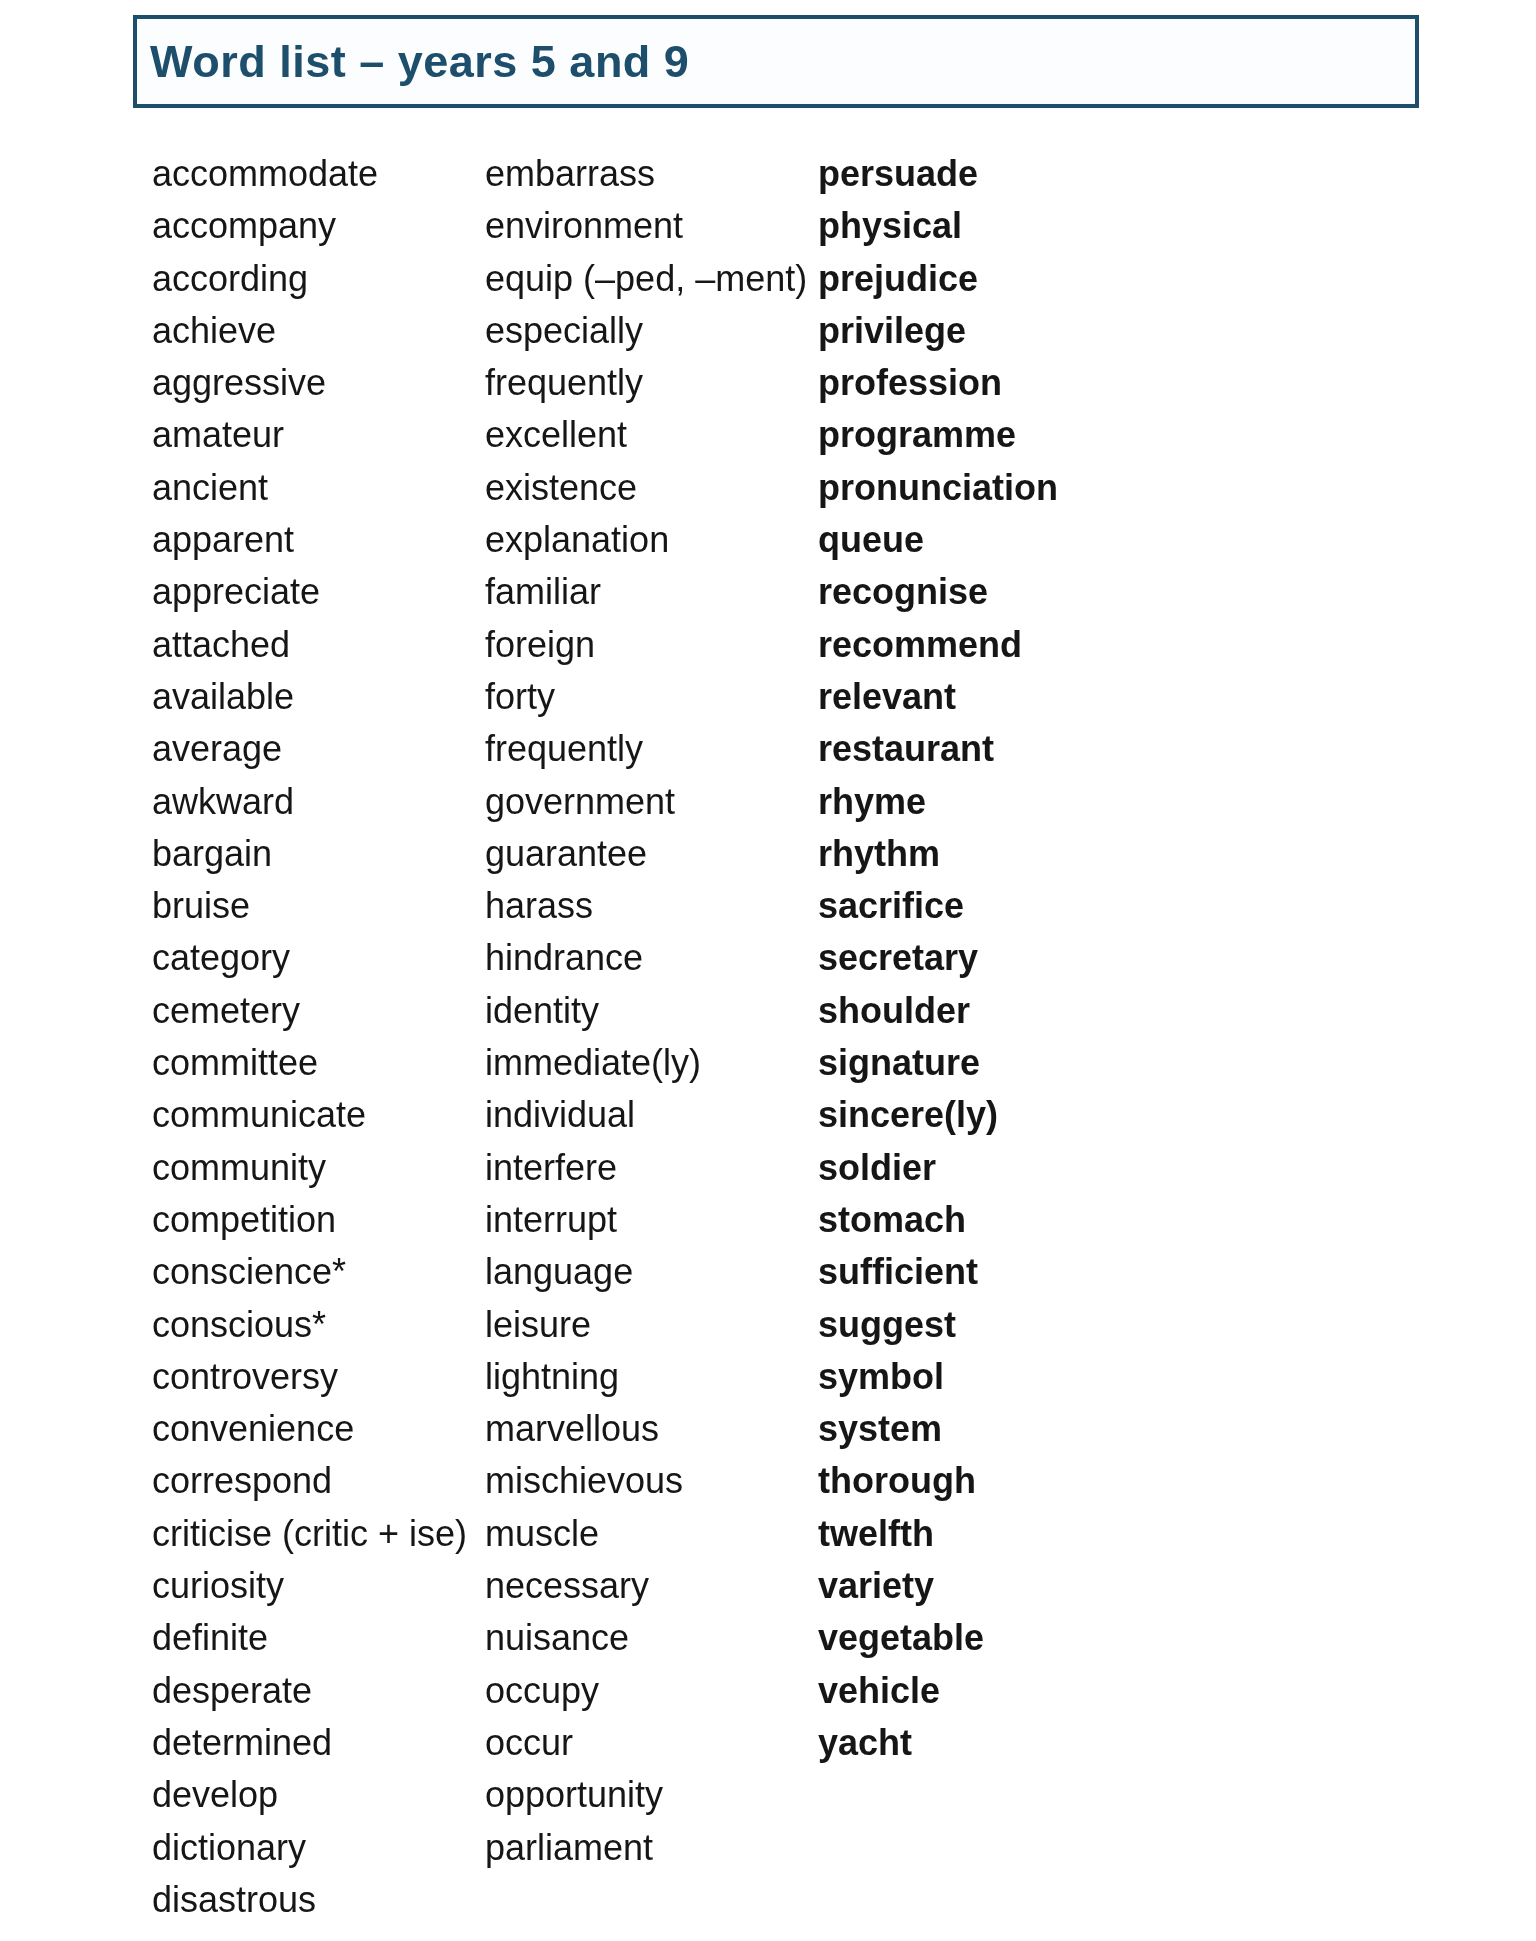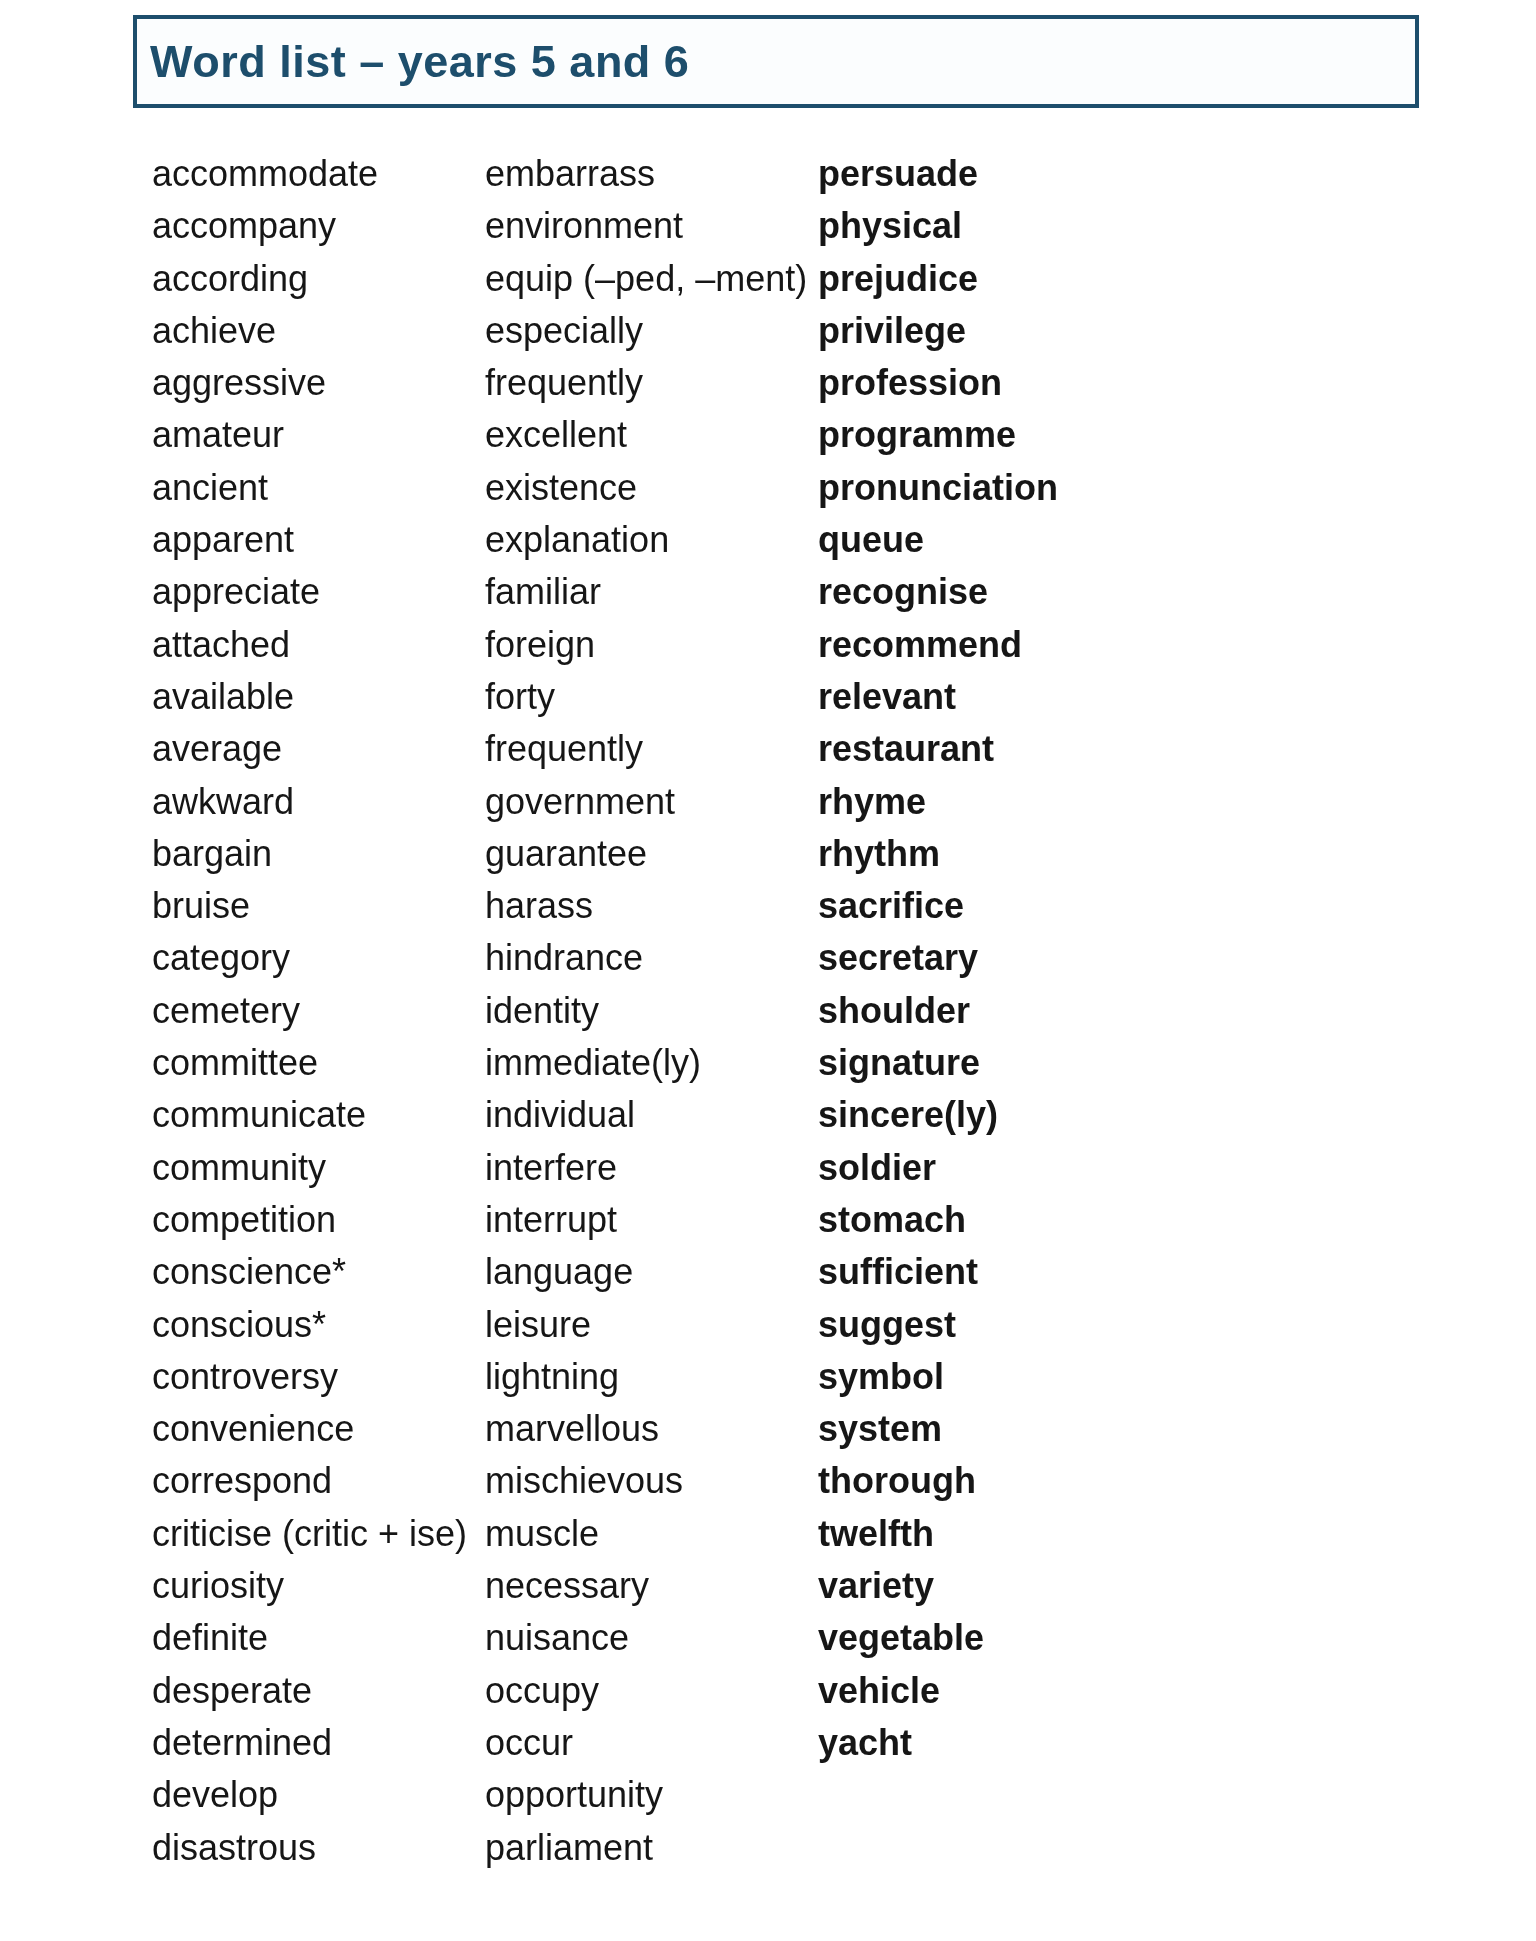--- a/index.html
+++ b/index.html
@@ -60,21 +60,21 @@
     color: var(--word-color, #161616);
     white-space: nowrap;
   }
 </style>
 </head>
 <body>
 
 <div class="page">
 
   <div class="title-box">
-    <div class="page-title">Word list – years 5 and 6</div>
+    <div class="page-title">Word list – years 5 and 9</div>
   </div>
 
   <div class="word-list">
     <div class="word-column">
         <div class="word">accommodate</div>
         <div class="word">accompany</div>
         <div class="word">according</div>
         <div class="word">achieve</div>
         <div class="word">aggressive</div>
         <div class="word">amateur</div>
@@ -97,20 +97,21 @@
         <div class="word">conscious*</div>
         <div class="word">controversy</div>
         <div class="word">convenience</div>
         <div class="word">correspond</div>
         <div class="word">criticise (critic + ise)</div>
         <div class="word">curiosity</div>
         <div class="word">definite</div>
         <div class="word">desperate</div>
         <div class="word">determined</div>
         <div class="word">develop</div>
+        <div class="word">dictionary</div>
         <div class="word">disastrous</div>
       </div>
     <div class="word-column">
         <div class="word">embarrass</div>
         <div class="word">environment</div>
         <div class="word">equip (–ped, –ment)</div>
         <div class="word">especially</div>
         <div class="word">frequently</div>
         <div class="word">excellent</div>
         <div class="word">existence</div>

